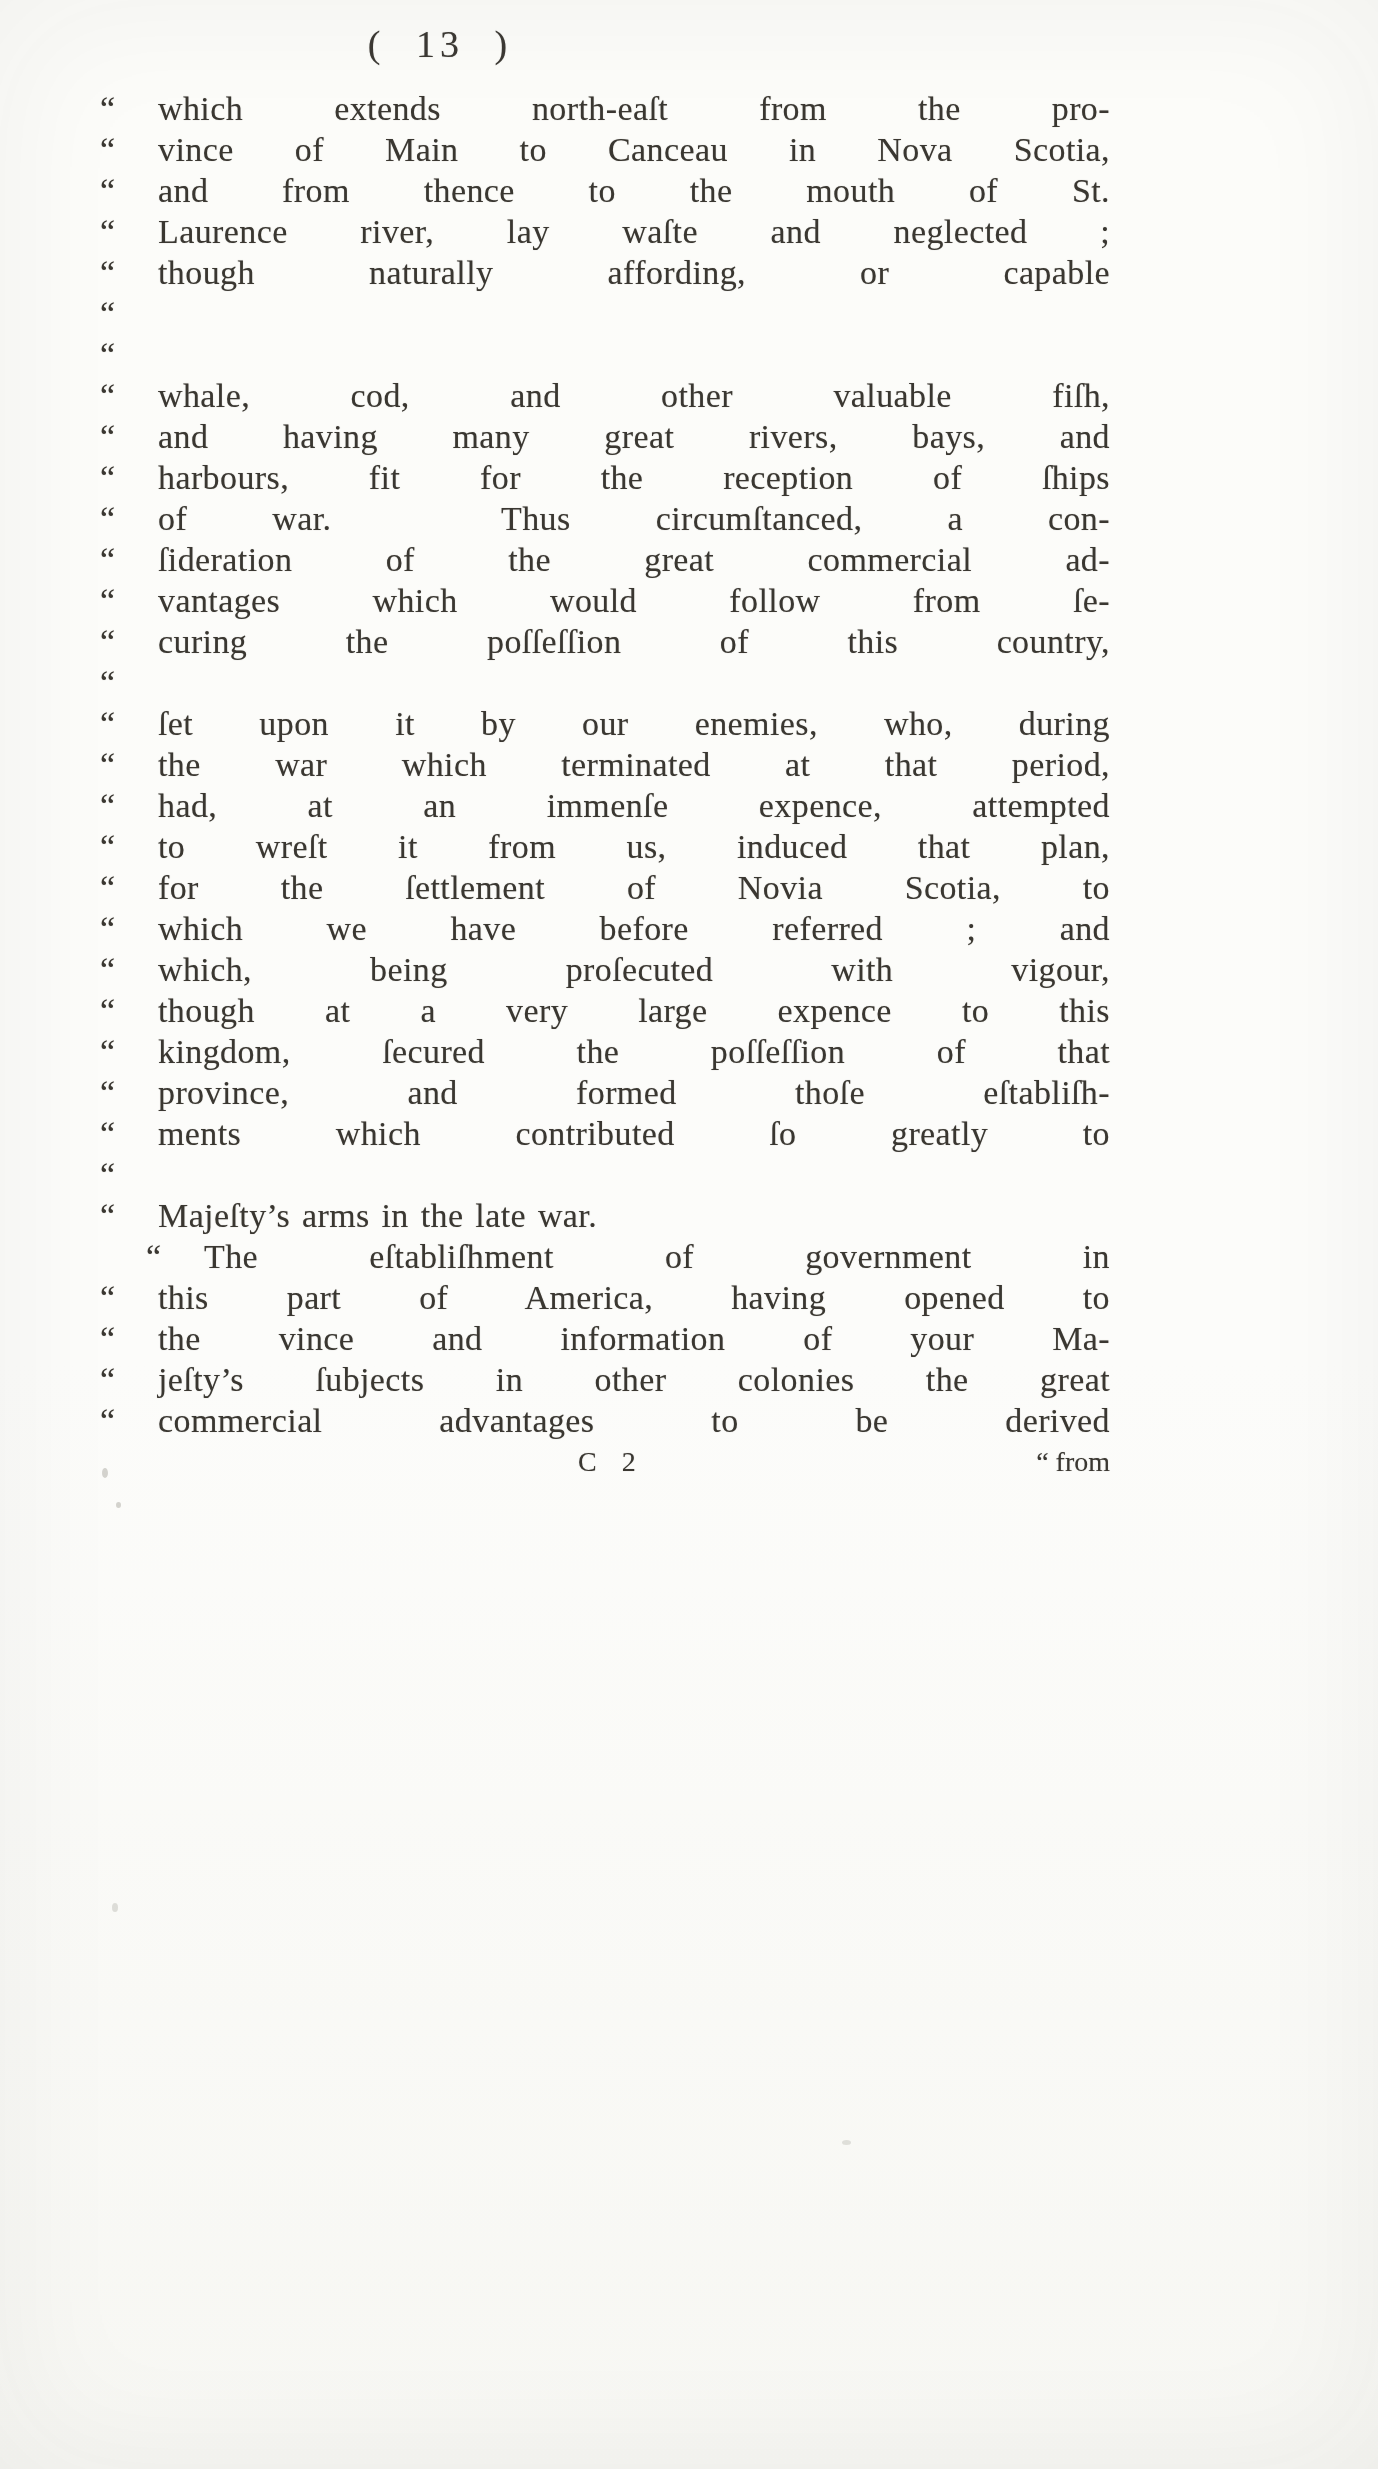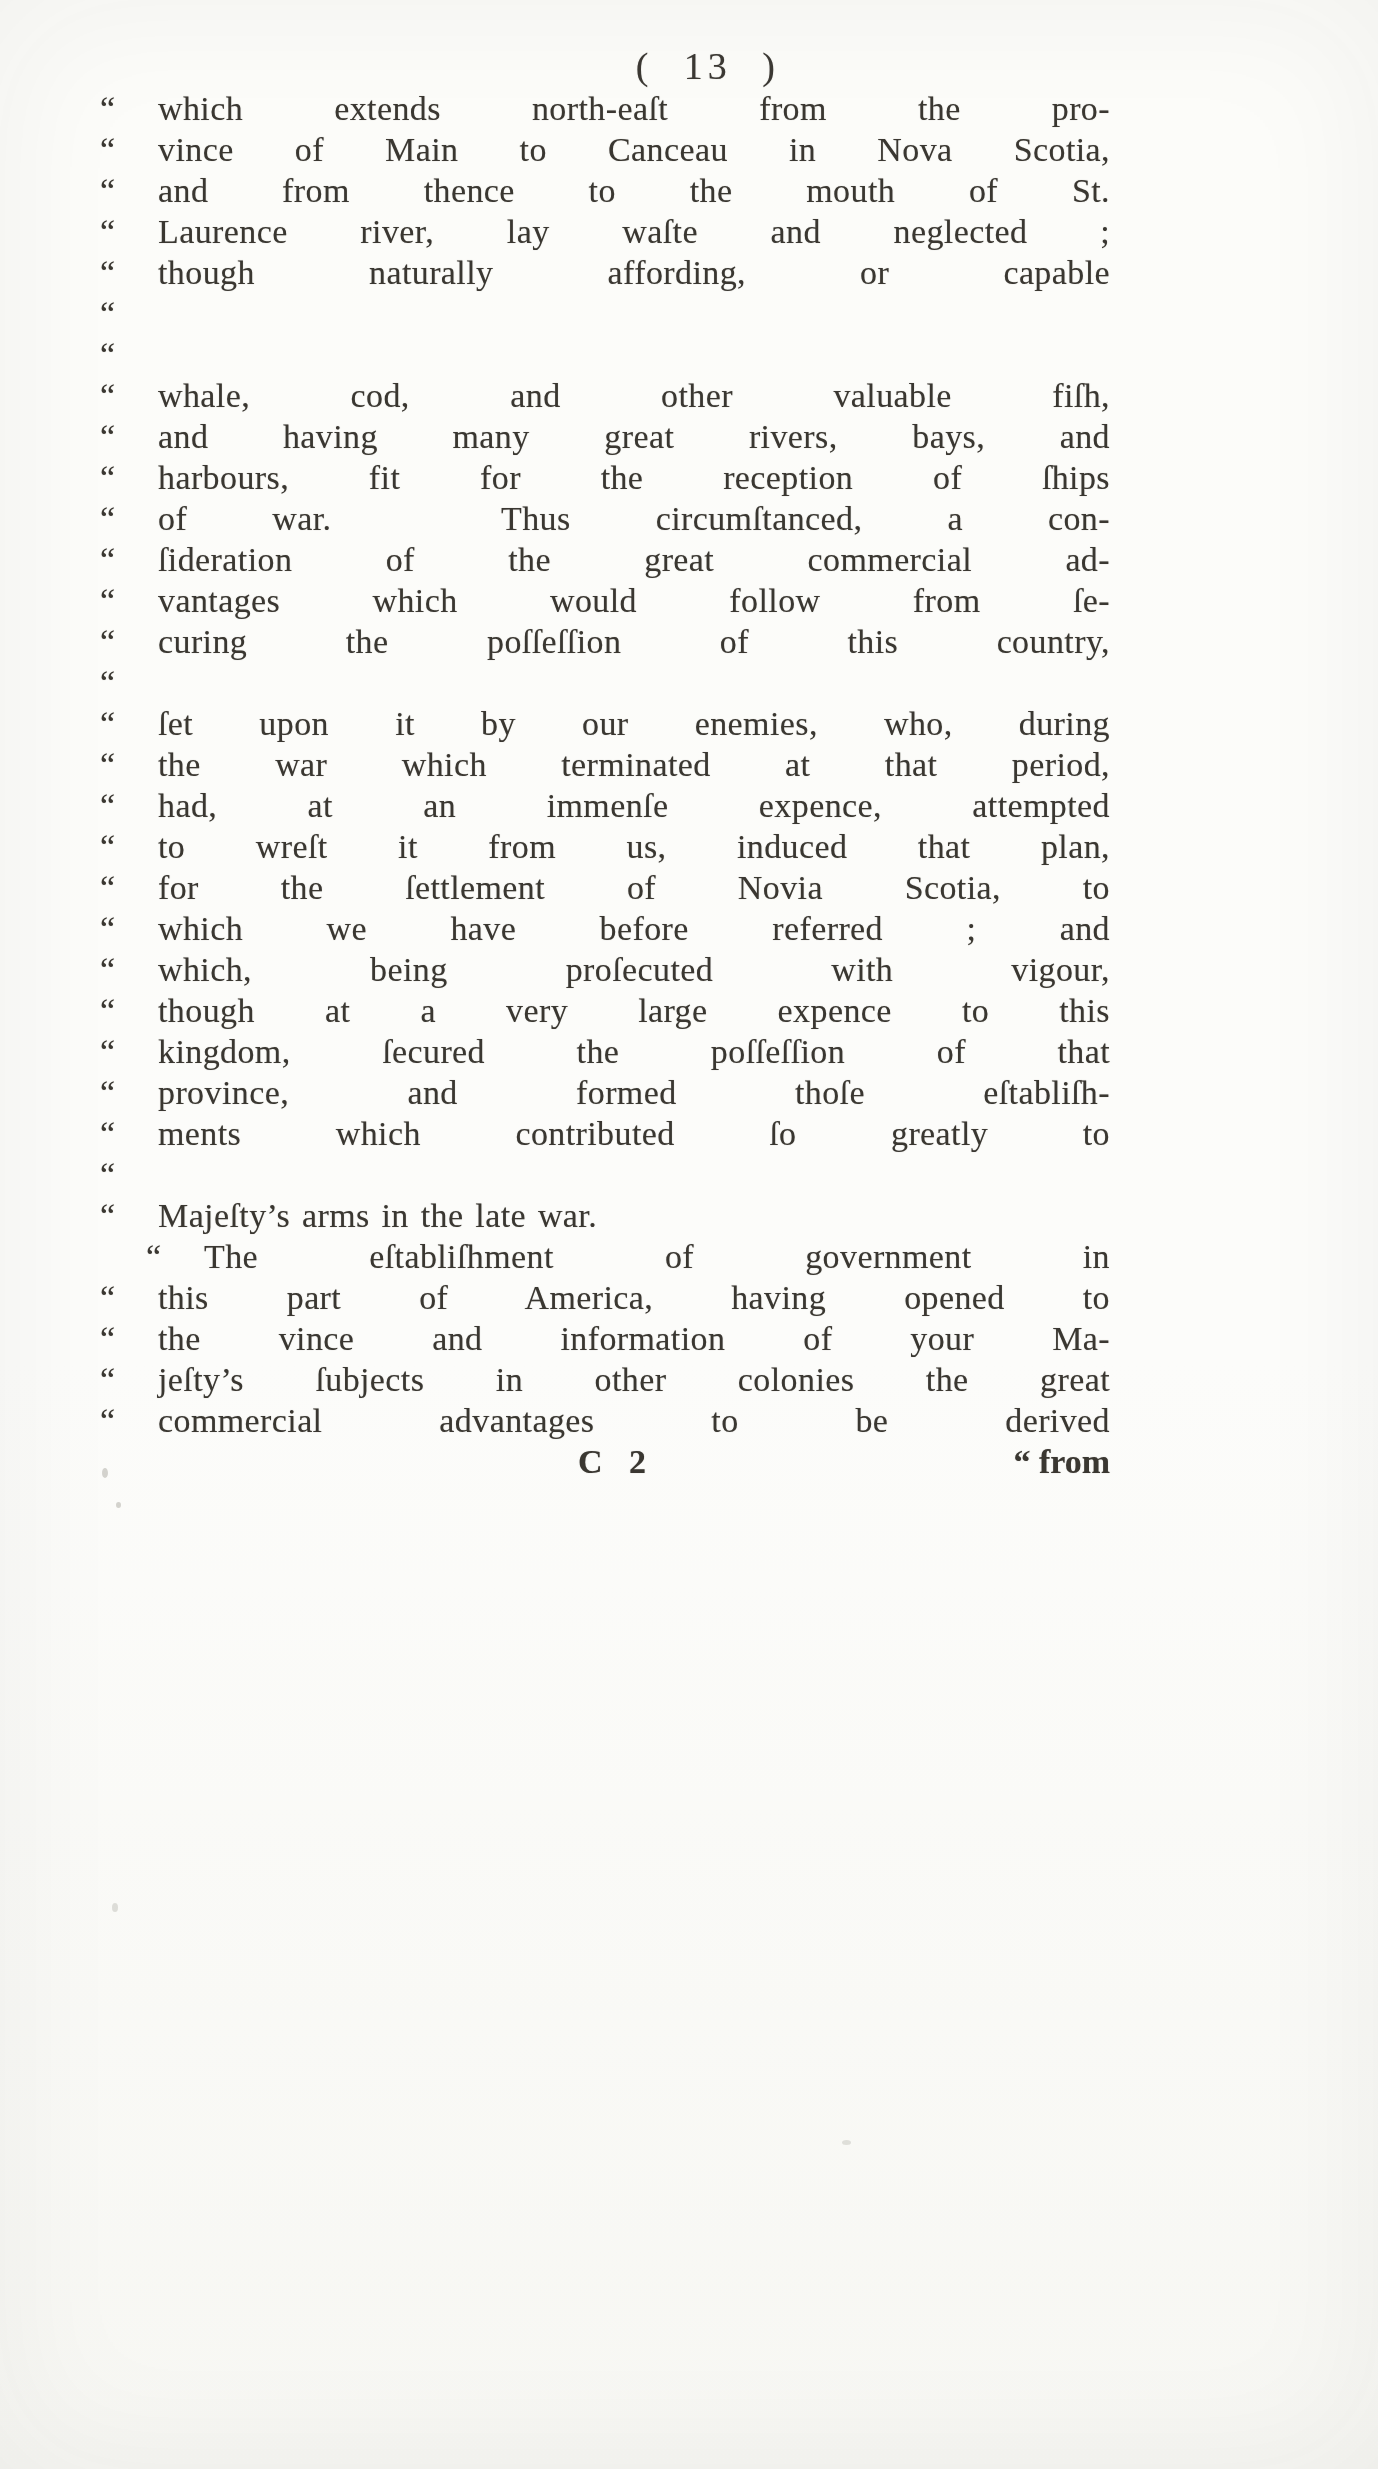--- a/index.html
+++ b/index.html
@@ -11,22 +11,22 @@
   .page{
     position:relative;
     width:1378px;height:2469px;
     background:linear-gradient(180deg,#fcfcf9 0%,#fcfcfa 55%,#f7f7f3 100%);
     color:#36332e;
     overflow:hidden;
     box-shadow:inset 0 0 140px rgba(40,40,35,0.05);
   }
   .page-number{
     position:absolute;
-    top:44px;left:100px;width:680px;
-    text-align:right;
+    top:22px;left:100px;width:680px;
+    text-align:center;
     font-size:38px;
     letter-spacing:5px;
     word-spacing:16px;
     color:#3b3833;
     text-shadow:0 0 1px rgba(59,56,51,.35);
   }
   .text-block{
     position:absolute;
     top:88px;left:100px;width:1010px;
   }
@@ -48,25 +48,24 @@
     position:absolute;
     left:0;top:0;
     letter-spacing:0;
   }
   .line.noj{ text-align-last:left; }
   .line.indent{ padding-left:104px; }
   .line.indent .q{ left:46px; }
   .footer-row{
     position:absolute;
     top:1441px;left:100px;width:1010px;height:41px;
-    font-size:34px;
+    font-size:28px;
     line-height:41px;
     color:#3a3731;
     text-shadow:0 0 1px rgba(58,55,49,.35);
-    font-weight:bold;
   }
   .signature{
     position:absolute;left:478px;top:0;
     letter-spacing:4px;word-spacing:10px;
   }
   .catchword{
     position:absolute;right:0;top:0;
   }
   .speck{
     position:absolute;

